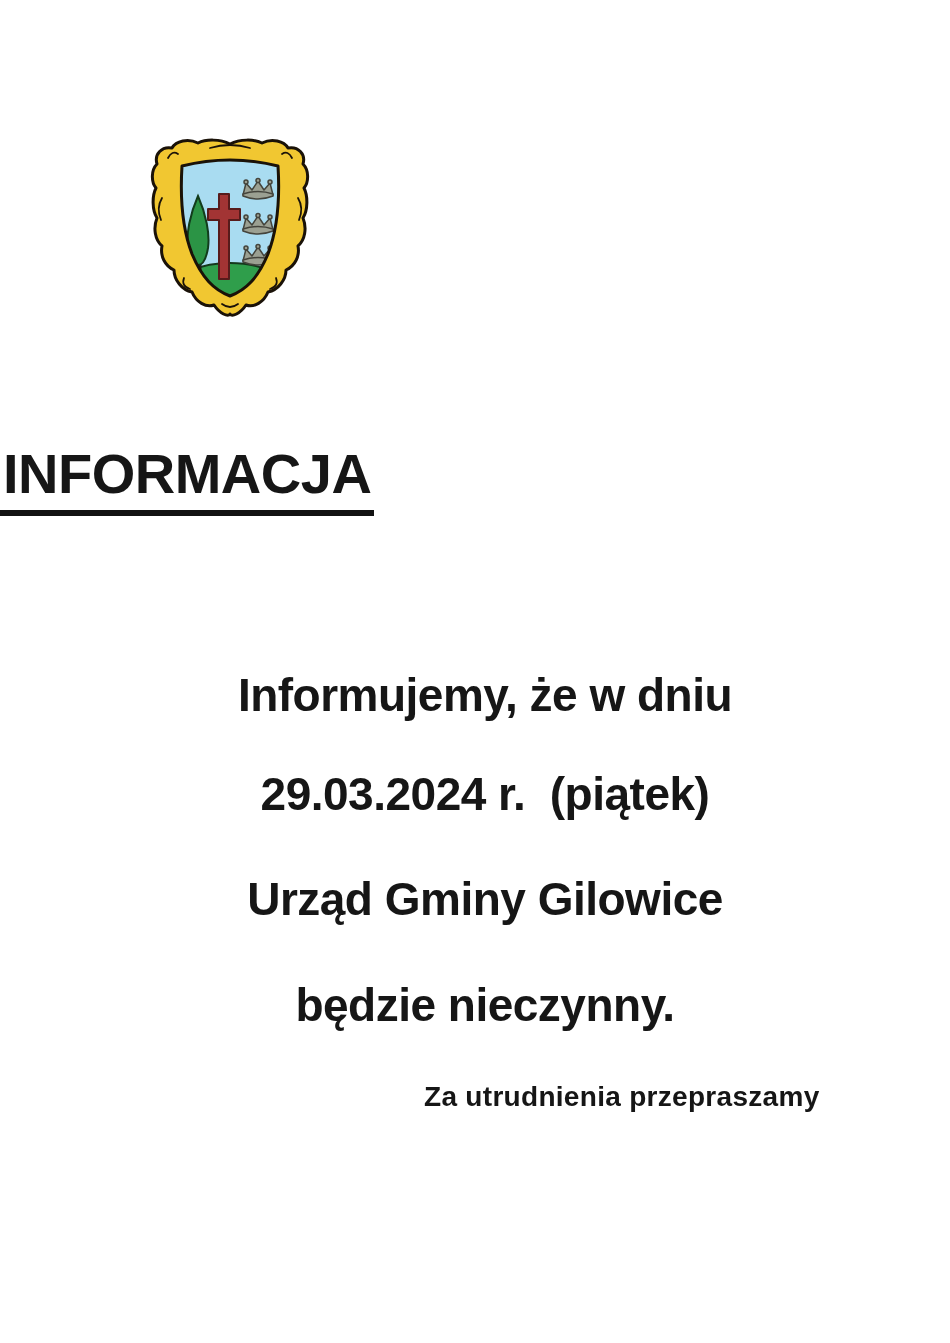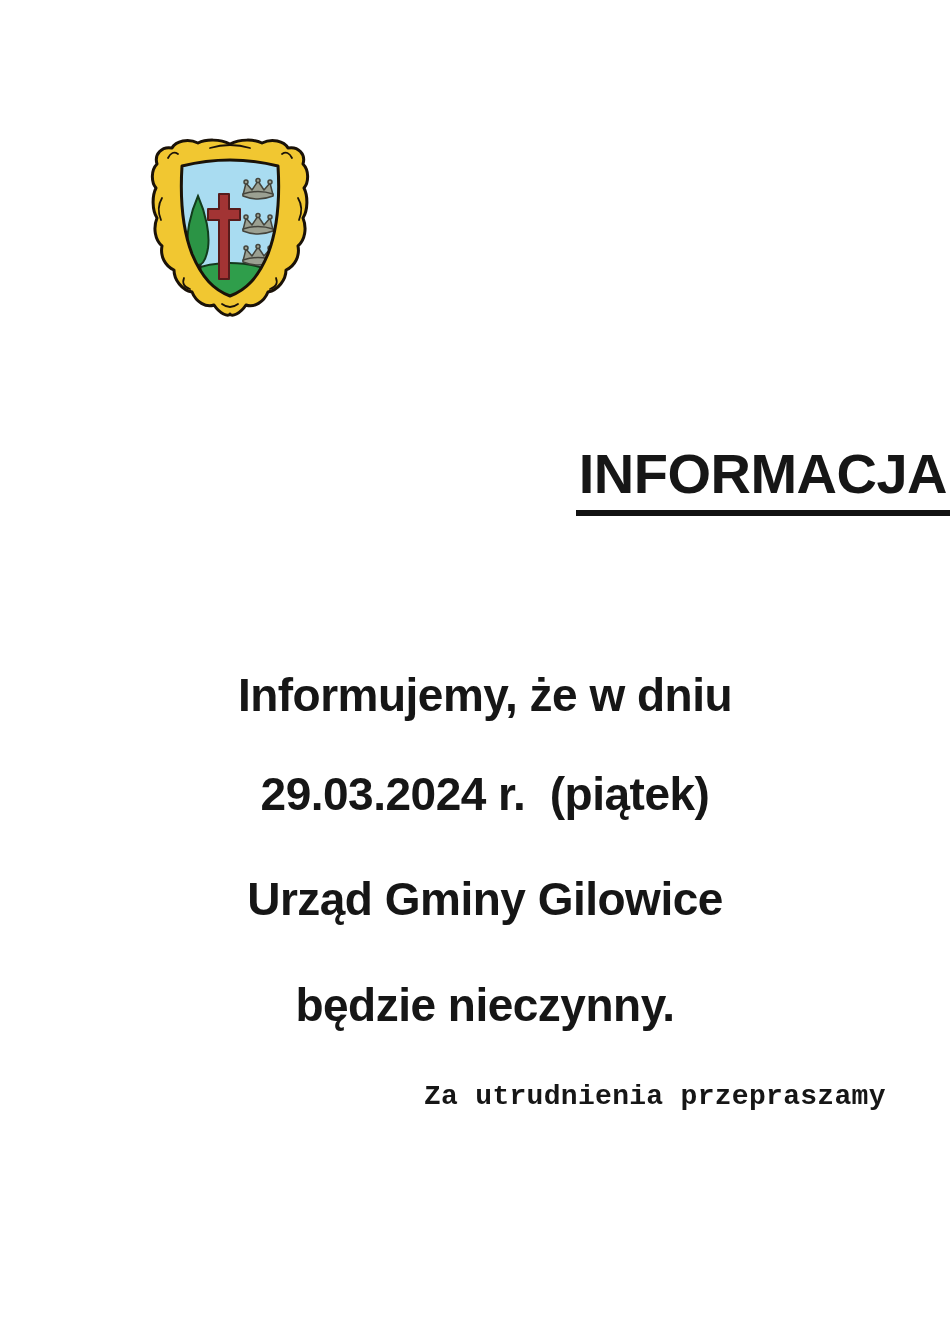--- a/index.html
+++ b/index.html
@@ -18,21 +18,21 @@
     top: 138px;
     width: 164px;
     height: 182px;
   }
   .title {
     position: absolute;
     top: 441px;
     left: 0;
     width: 100%;
     margin: 0;
-    text-align: right;
+    text-align: left;
     font-size: 56px;
     font-weight: 700;
     letter-spacing: -0.5px;
   }
   .title-text {
     display: inline-block;
     border-bottom: 6px solid #121212;
     padding: 0 3px 4px 3px;
   }
   .body-line {
@@ -46,21 +46,21 @@
     white-space: pre;
   }
   .line-0 { top: 668px; }
   .line-1 { top: 767px; }
   .line-2 { top: 872px; }
   .line-3 { top: 978px; }
   .footer-line {
     position: absolute;
     top: 1081px;
     left: 424px;
-    font-family: Liberation Mono, monospace;
+    font-family: Liberation Sans, sans-serif;
     font-size: 28px;
     font-weight: 700;
     letter-spacing: 0.3px;
     white-space: pre;
   }
 </style>
 </head>
 <body>
 
 <div class="page">

